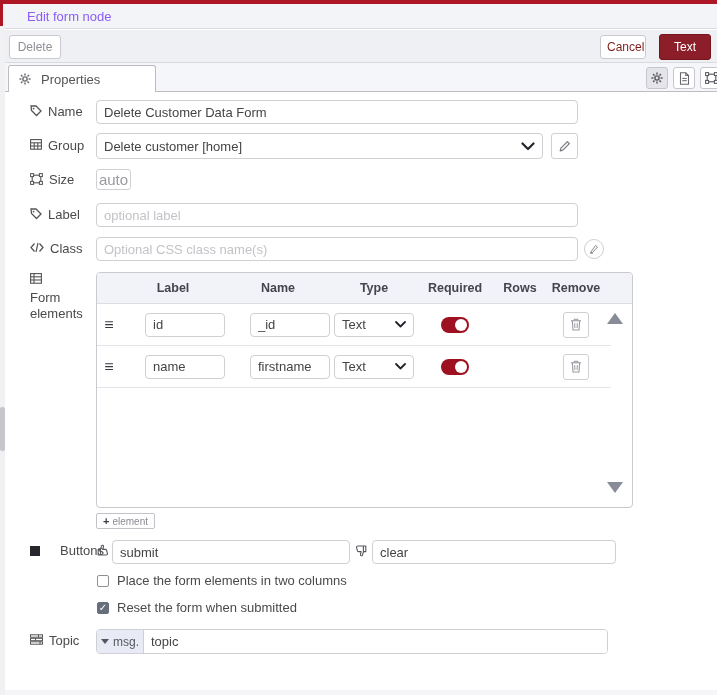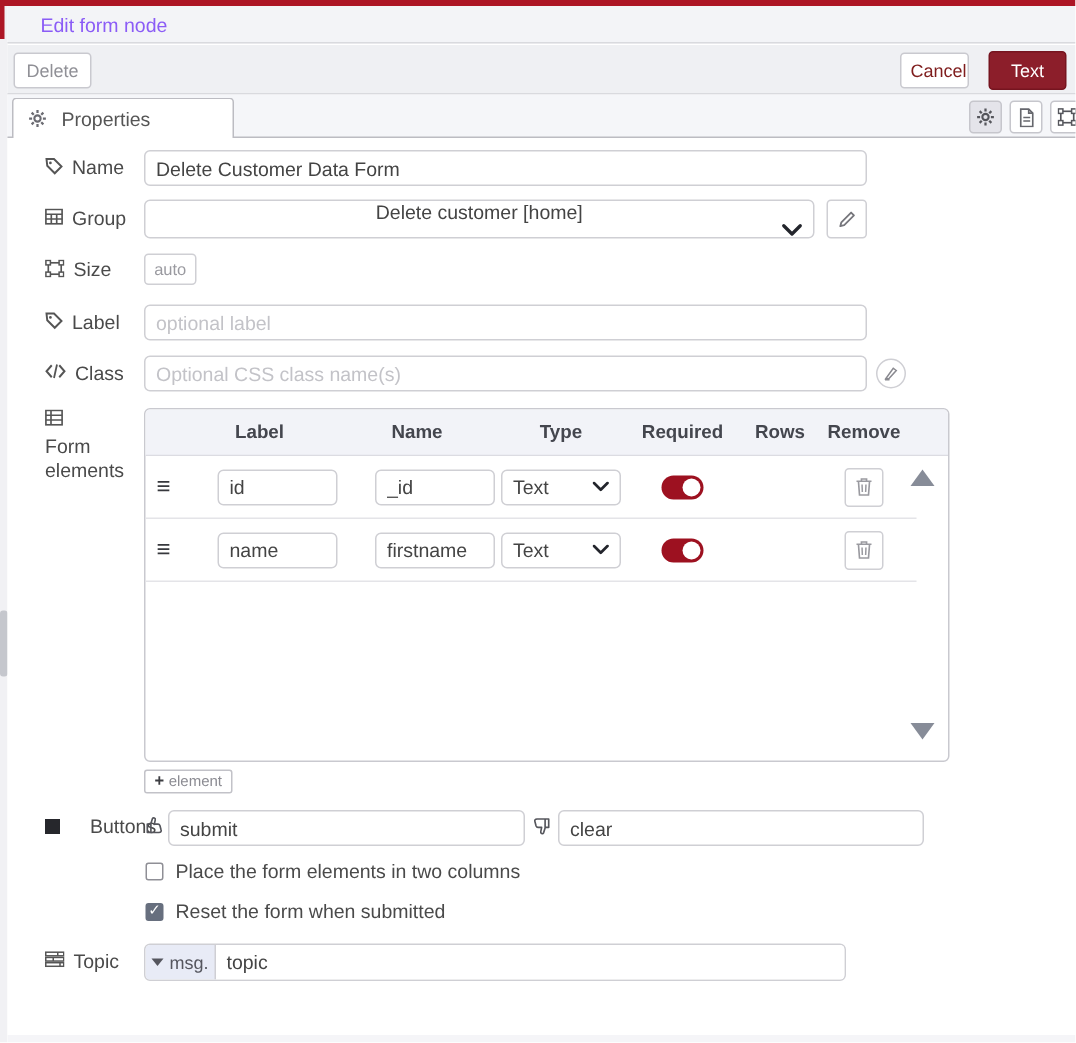--- a/index.html
+++ b/index.html
@@ -51,24 +51,24 @@
     font-family:"Liberation Sans",sans-serif;font-size:13px;color:#444;padding:0 7px;background:#fff;}
   .tin::placeholder{color:#c3c3c8;}
   .selectbox{box-sizing:border-box;border:1px solid #cfcfd4;border-radius:4px;background:#fff;
     display:flex;align-items:center;font-size:13px;color:#444;padding:0 7px;cursor:pointer;}
   .selectbox .caret{margin-left:auto;flex:none;color:#23252c;}
   .sq-btn{box-sizing:border-box;border:1px solid #cfcfd4;border-radius:3px;background:#fff;color:#777;
     display:flex;align-items:center;justify-content:center;cursor:pointer;padding:0;}
 
   
   .f-name-label{top:12px;}   .f-name-input{position:absolute;left:91px;top:8px;width:482px;}
-  .f-group-label{top:46px;}  .f-group-select{position:absolute;left:91px;top:41px;width:447px;height:26px;flex-direction:column;}
+  .f-group-label{top:46px;}  .f-group-select{position:absolute;left:91px;top:41px;width:447px;height:26px;}
   .f-group-edit{position:absolute;left:546px;top:41px;width:27px;height:26px;}
   .f-size-label{top:80px;text-align:center;}   .f-size-box{position:absolute;left:91px;top:77px;width:35px;height:21px;
-      border:1px solid #cfcfd4;border-radius:3px;font-size:11px;color:#9a9aa0;
+      border:1px solid #cfcfd4;border-radius:3px;font-size:15px;color:#9a9aa0;
       display:flex;align-items:center;justify-content:center;box-sizing:border-box;background:#fff;cursor:pointer;}
   .f-label-label{top:115px;} .f-label-input{position:absolute;left:91px;top:111px;width:482px;}
   .f-class-label{top:149px;} .f-class-input{position:absolute;left:91px;top:145px;width:482px;}
   .f-class-btn{position:absolute;left:579px;top:147px;width:20px;height:20px;border-radius:50%;}
 
   
   .fe-label{top:180px;width:62px;flex-wrap:wrap;}
   .fe-label .two-line{line-height:1.25;}
   .fe-table{position:absolute;left:91px;top:180px;width:537px;height:236px;box-sizing:border-box;
     border:1px solid #c9c9cf;border-radius:4px;background:#fff;}
@@ -103,21 +103,21 @@
   .f-clear-input{position:absolute;left:367px;top:448px;width:244px;}
 
   .chk-row{position:absolute;left:92px;display:flex;align-items:center;gap:8px;font-size:13px;color:#4a4a4a;cursor:pointer;}
   .chk-row-1{top:481px;}
   .chk-row-2{top:508px;}
   .chk-box{width:12px;height:12px;box-sizing:border-box;border:1px solid #8f8f96;border-radius:2px;background:#fff;
     display:flex;align-items:center;justify-content:center;flex:none;}
   .chk-box.checked{background:#676f7e;border-color:#676f7e;color:#fff;font-size:10px;line-height:1;}
 
   .f-topic-label{top:541px;}
-  .typed-input{position:absolute;left:91px;top:537px;width:468px;height:25px;box-sizing:border-box;
+  .typed-input{position:absolute;left:91px;top:537px;width:512px;height:25px;box-sizing:border-box;
     border:1px solid #cfcfd4;border-radius:4px;background:#fff;display:flex;align-items:stretch;overflow:hidden;}
   .ti-prefix{width:46px;flex:none;background:#e8ebf6;border-right:1px solid #cfcfd4;
     display:flex;align-items:center;justify-content:center;gap:4px;font-size:12px;color:#55565e;cursor:pointer;}
   .ti-caret{width:0;height:0;border-left:4px solid transparent;border-right:4px solid transparent;
     border-top:5px solid #55565e;}
   .ti-value{border:none;outline:none;flex:1;font-family:"Liberation Sans",sans-serif;font-size:13px;color:#444;padding:0 7px;}
 
   svg{display:block;}
 </style>
 </head>

